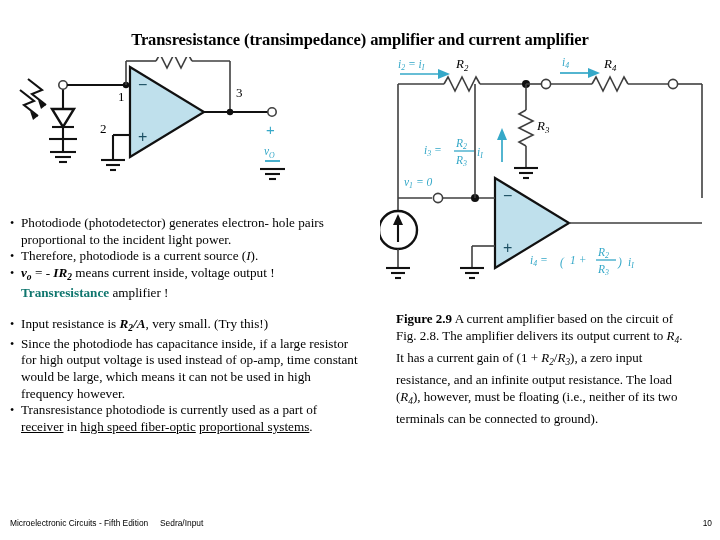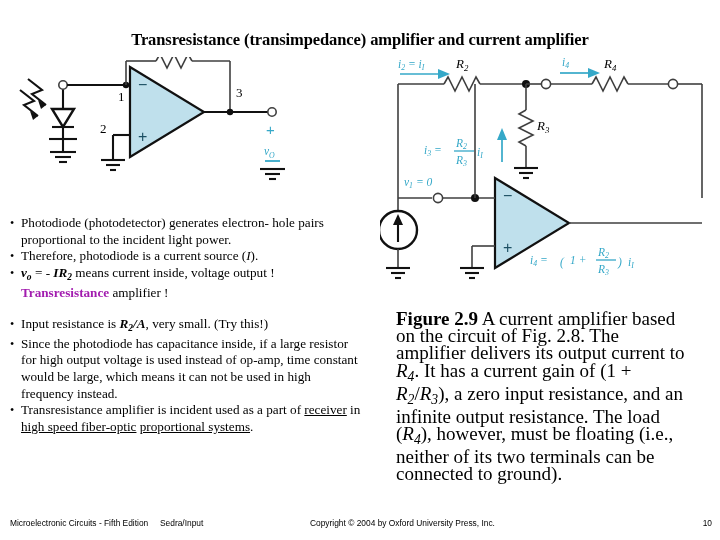--- a/index.html
+++ b/index.html
@@ -56,36 +56,36 @@
     margin-bottom: 0px;
   }
   .bullet::before {
     content: "\2022";
     position: absolute;
     left: 0; top: 0;
     font-size: 12px;
   }
   .bullet.gap { margin-top: 14px; }
   .emph-red {
-    color: #a21caf;
+    color: #0f766e;
     font-weight: bold;
   }
   .bi { font-style: italic; font-weight: bold; }
   .it { font-style: italic; }
   .u  { text-decoration: underline; }
   sub { font-size: 0.72em; vertical-align: -0.28em; }
 
   
   #figure-caption {
     position: absolute;
     left: 396px;
     top: 298px;
     width: 290px;
     font-family: "Liberation Serif", serif;
-    font-size: 19px;
+    font-size: 13px;
     line-height: 17.2px;
     color: #000;
   }
   #figure-caption .cap-head { font-weight: bold; }
 
   
   #footer {
     position: absolute;
     left: 0;
     top: 506px;
@@ -310,35 +310,34 @@
 
     <div class="bullet gap">
       <span>Input resistance is </span><span class="bi">R</span><sub class="bi">2</sub><span class="bi">/A</span><span>, very small. (Try this!)</span>
     </div>
 
     <div class="bullet">
       <span>Since the photodiode has capacitance inside, if a</span>
       <span>large resistor for high output voltage is used</span>
       <span>instead of op-amp, time constant would be large,</span>
       <span>which means it can not be used in high frequency</span>
-      <span>instead.</span>
-    </div>
-
-    <div class="bullet">
-      <span>Transresistance amplifier is incident used as a</span>
+      <span>however.</span>
+    </div>
+
+    <div class="bullet">
+      <span>Transresistance photodiode is currently used as a</span>
       <span>part of </span><span class="u">receiver</span><span> in </span><span class="u">high speed fiber-optic</span>
       <span class="u">proportional systems</span><span>.</span>
     </div>
 
   </div>
 
   <div id="figure-caption">
     <span class="cap-head">Figure 2.9</span><span>  A current amplifier based on the circuit of Fig. 2.8. The amplifier delivers its output current to </span><span class="it">R</span><sub class="it">4</sub><span>. It has a current gain of (1 + </span><span class="it">R</span><sub class="it">2</sub><span>/</span><span class="it">R</span><sub class="it">3</sub><span>), a zero input resistance, and an infinite output resistance. The load (</span><span class="it">R</span><sub class="it">4</sub><span>), however, must be floating (i.e., neither of its two terminals can be connected to ground).</span>
   </div>
 
   <div id="footer">
     <span class="f-left">Microelectronic Circuits - Fifth Edition</span>
     <span class="f-author">Sedra/Input</span>
-    <span class="f-center">Copyright © 2004 by Oxford University Press, Inc.</span>
     <span class="f-page">10</span>
   </div>
 
 </div>
 
 </body></html>

